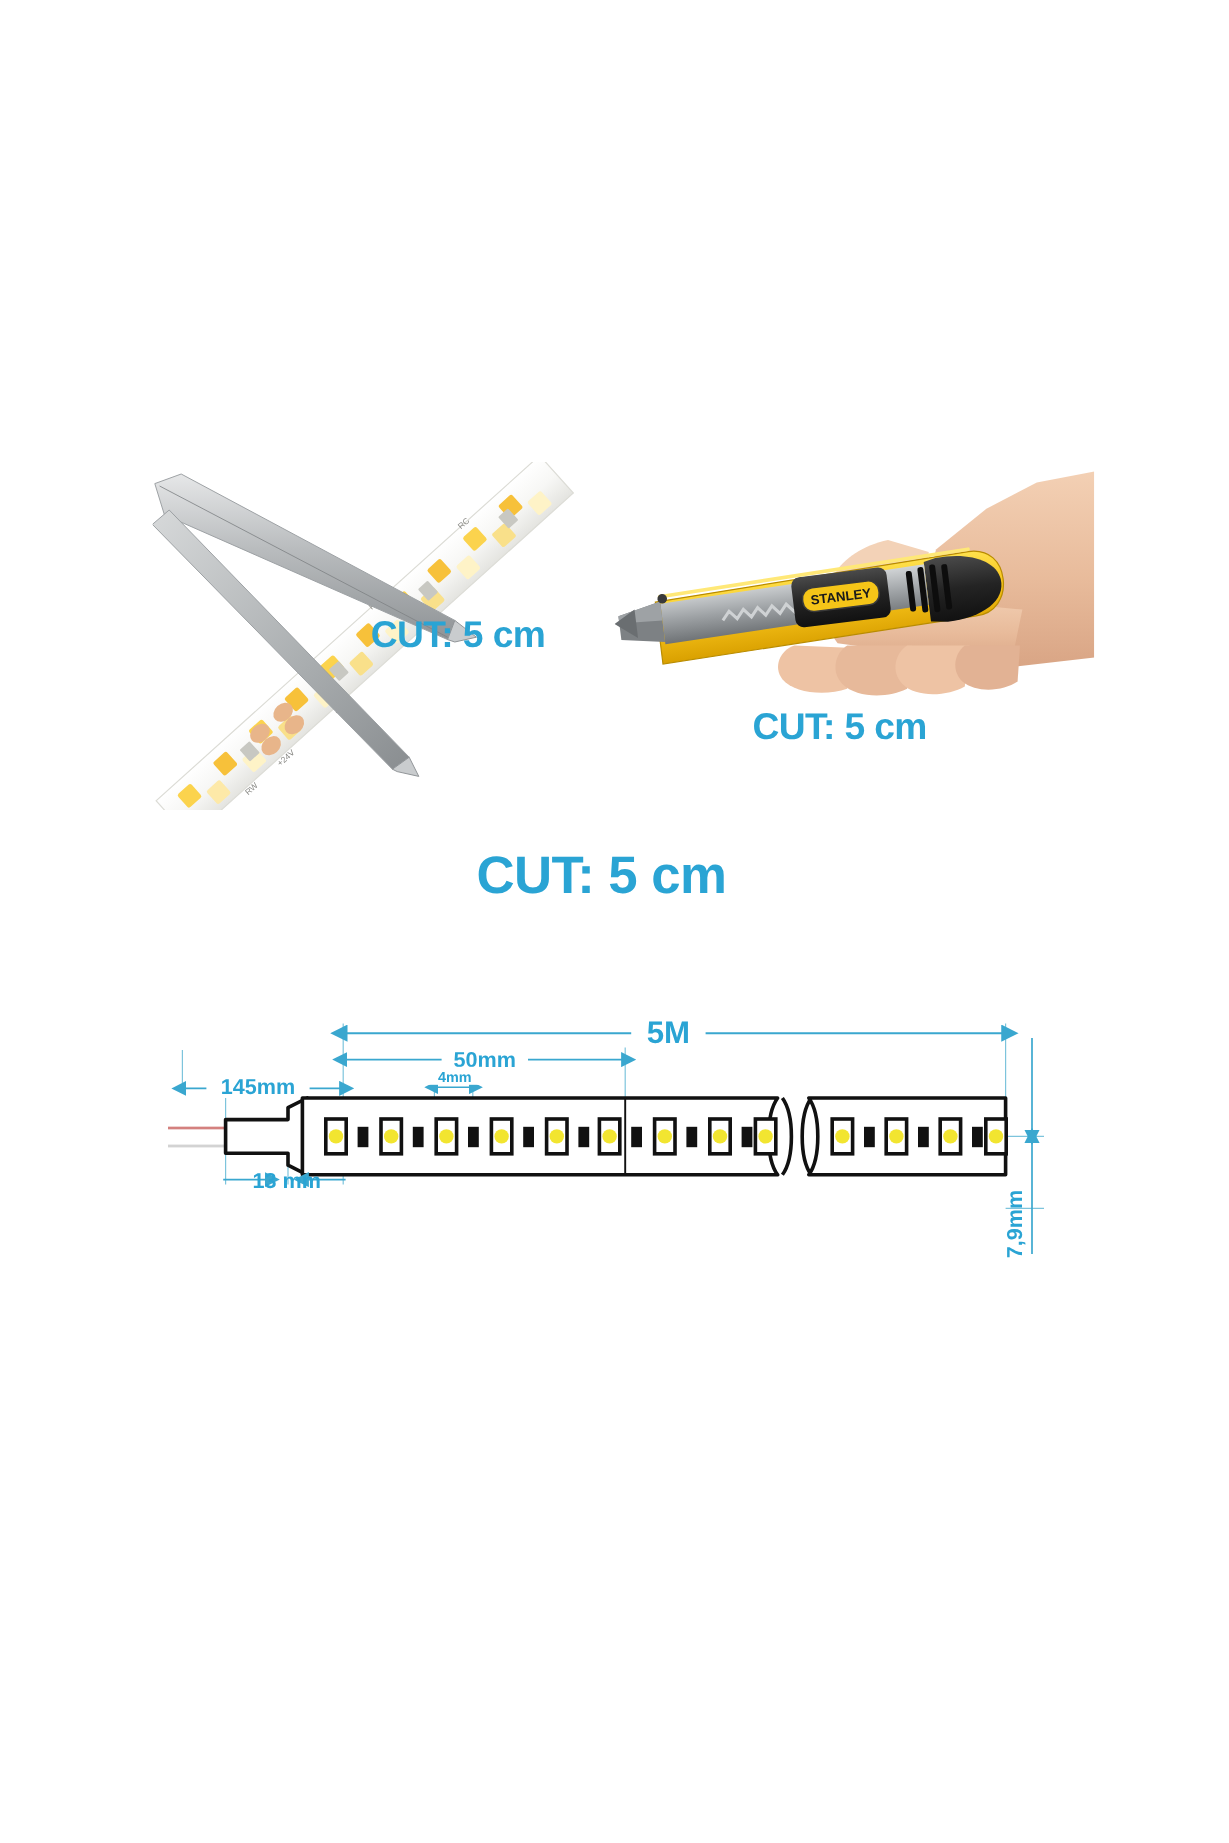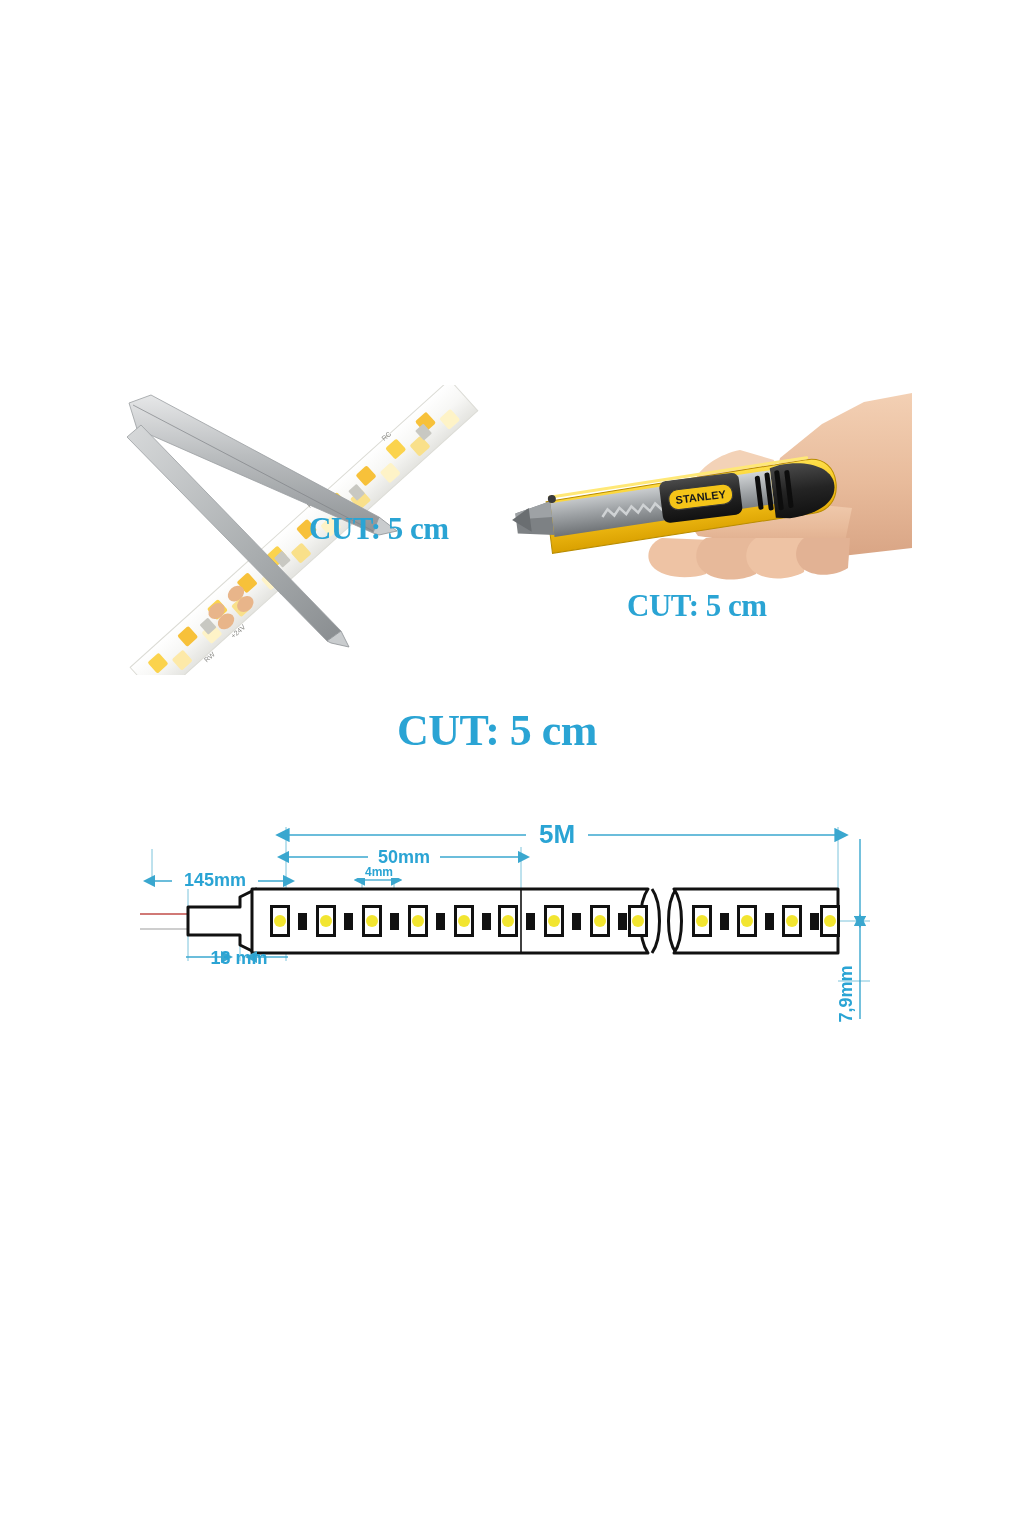--- a/index.html
+++ b/index.html
@@ -48,21 +48,21 @@
     display: block;
   }
 
   
   .cut-label {
     position: absolute;
     color: #2aa4d4;
     font-weight: bold;
     white-space: nowrap;
     letter-spacing: -0.5px;
-    font-family: Liberation Serif, serif;
+    font-family: Liberation Sans, sans-serif;
   }
   #cut-label-scissors {
     left: 309px;
     top: 511px;
     font-size: 31px;
   }
   #cut-label-knife {
     left: 627px;
     top: 588px;
     font-size: 31px;
@@ -70,21 +70,21 @@
   #cut-label-main {
     left: 397px;
     top: 705px;
     font-size: 44px;
   }
 
   
   #diagram {
     position: absolute;
     left: 140px;
-    top: 809px;
+    top: 835px;
     width: 760px;
     height: 230px;
   }
 
   .dim-text {
     fill: #2aa4d4;
     font-family: "Liberation Sans", sans-serif;
     font-weight: bold;
   }
 </style>

